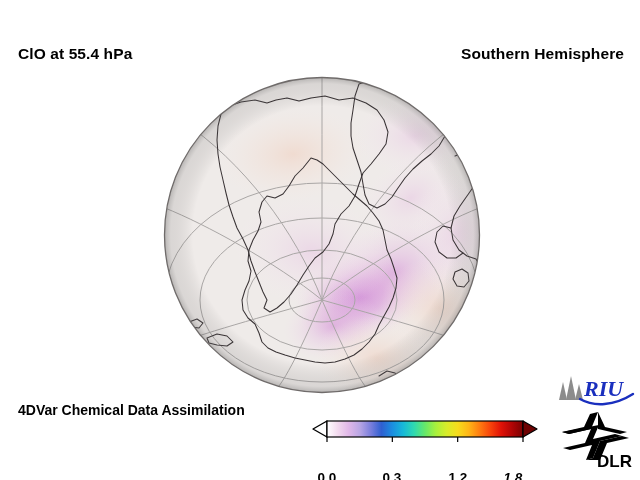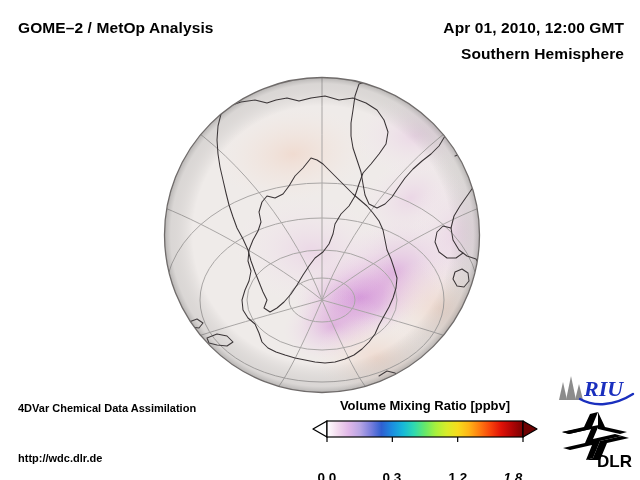--- a/index.html
+++ b/index.html
@@ -33,21 +33,21 @@
   #hdr-l1 { left: 18px;  top: 19px; }
   #hdr-l2 { left: 18px;  top: 45px; }
   #hdr-r1 { right: 16px; top: 19px; text-align: right; }
   #hdr-r2 { right: 16px; top: 45px; text-align: right; }
 
   
   .foot {
     position: absolute;
     left: 18px;
     font-weight: bold;
-    font-size: 11px;
+    font-size: 14px;
     white-space: nowrap;
   }
   #foot-l1 { top: 402px; }
   #foot-l2 { top: 427px; }
   #foot-l3 { top: 452px; }
 
   
   #globe-wrap {
     position: absolute;
     left: 163px;
@@ -104,22 +104,21 @@
     top: 410px;
     width: 80px;
     height: 60px;
   }
 </style>
 </head>
 <body>
 
 <div class="root">
 
-  <div class="hdr" id="hdr-l1">GOME–2 / MetOp Analysis</div>
-  <div class="hdr" id="hdr-r1">Apr 01, 2010, 12:00 GMT</div>
+  <div class="hdr" id="hdr-l2">ClO at 55.4 hPa</div>
   <div class="hdr" id="hdr-r2">Southern Hemisphere</div>
 
   <div id="globe-wrap">
     <svg id="globe-svg" width="318" height="318" viewBox="0 0 318 318">
       <defs>
         <clipPath id="disc">
           <circle cx="159" cy="159" r="157.5"></circle>
         </clipPath>
 
         <radialGradient id="blobA" cx="50%" cy="50%" r="50%">
@@ -237,24 +236,22 @@
         </g>
 
         <circle cx="159" cy="159" r="157.5" fill="url(#limb)"></circle>
       </g>
 
       <circle cx="159" cy="159" r="157.5" fill="none" stroke="#6f6b6a" stroke-width="1.3"></circle>
     </svg>
   </div>
 
   <div class="foot" id="foot-l1">4DVar Chemical Data Assimilation</div>
-  <div class="foot" id="foot-l3">http://wdc.dlr.de</div>
 
   <div id="cbar-block">
-    <div id="cbar-title">Volume Mixing Ratio [ppbv]</div>
 
     <svg id="cbar-svg" width="240" height="24" viewBox="0 0 240 24">
       <defs>
         <linearGradient id="cmap" x1="0" y1="0" x2="1" y2="0">
             <stop offset="0.00%" stop-color="#ffffff"></stop>
             <stop offset="5.56%" stop-color="#f2d9ee"></stop>
             <stop offset="11.11%" stop-color="#e0b7e8"></stop>
             <stop offset="16.67%" stop-color="#b9a6e4"></stop>
             <stop offset="22.22%" stop-color="#7b7fdc"></stop>
             <stop offset="27.78%" stop-color="#2f5fd0"></stop>

